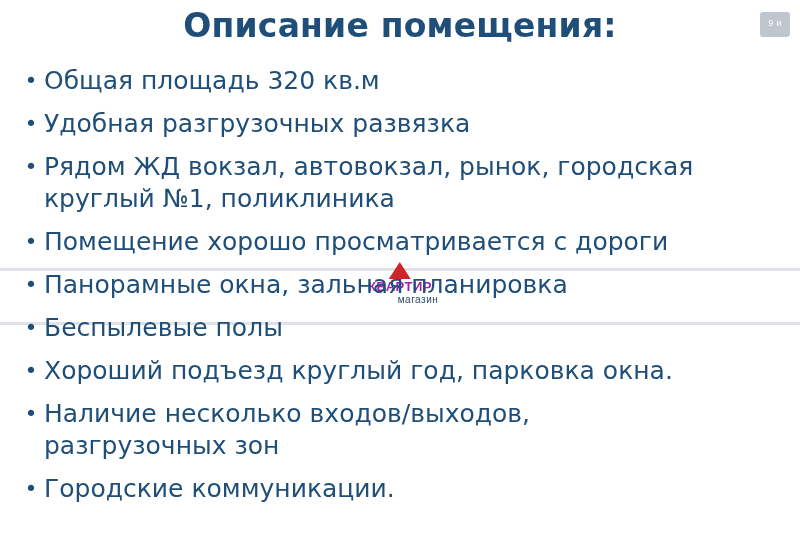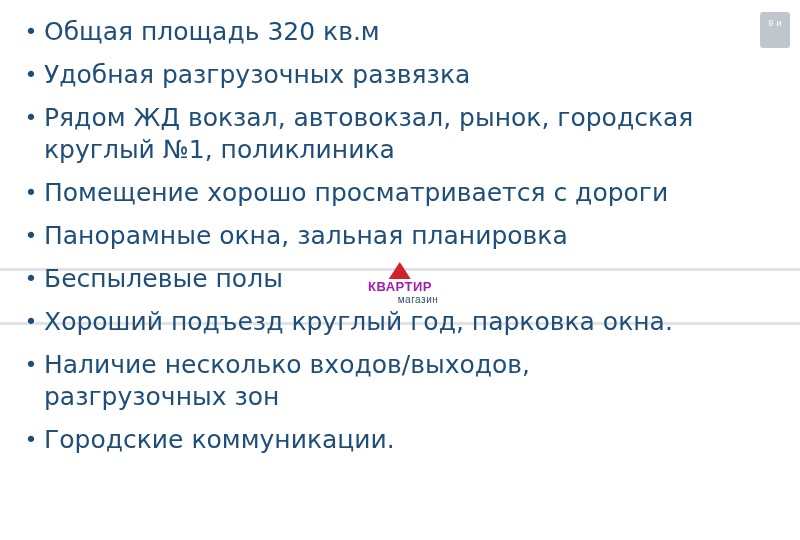--- a/index.html
+++ b/index.html
@@ -80,21 +80,21 @@
     border-right: 11px solid transparent;
     border-bottom: 17px solid #d0232b;
     margin-bottom: 1px;
   }
 
   .wm-badge {
     position: absolute;
     right: 10px;
     top: 12px;
     width: 30px;
-    height: 36px;
+    height: 25px;
     background: rgba(140, 152, 166, 0.55);
     border-radius: 3px;
     color: #ffffff;
     font-size: 9px;
     line-height: 22px;
     text-align: center;
     letter-spacing: 0.3px;
     pointer-events: none;
     user-select: none;
     overflow: hidden;
@@ -154,20 +154,21 @@
 
   <div class="wm-logo">
     <div class="wm-triangle"></div>
     <div class="wm-logo-title">КВАРТИР</div>
     <div class="wm-logo-sub">магазин</div>
   </div>
 
   <div class="wm-badge">9 и</div>
 
   <div class="content">
+    <h1 class="title">Описание помещения:</h1>
 
     <ul class="bullets">
       <li>
         <span class="bullet-dot">•</span>
         <span class="bullet-text">Общая площадь 320 кв.м</span>
       </li>
       <li>
         <span class="bullet-dot">•</span>
         <span class="bullet-text">Удобная разгрузочных развязка</span>
       </li>

